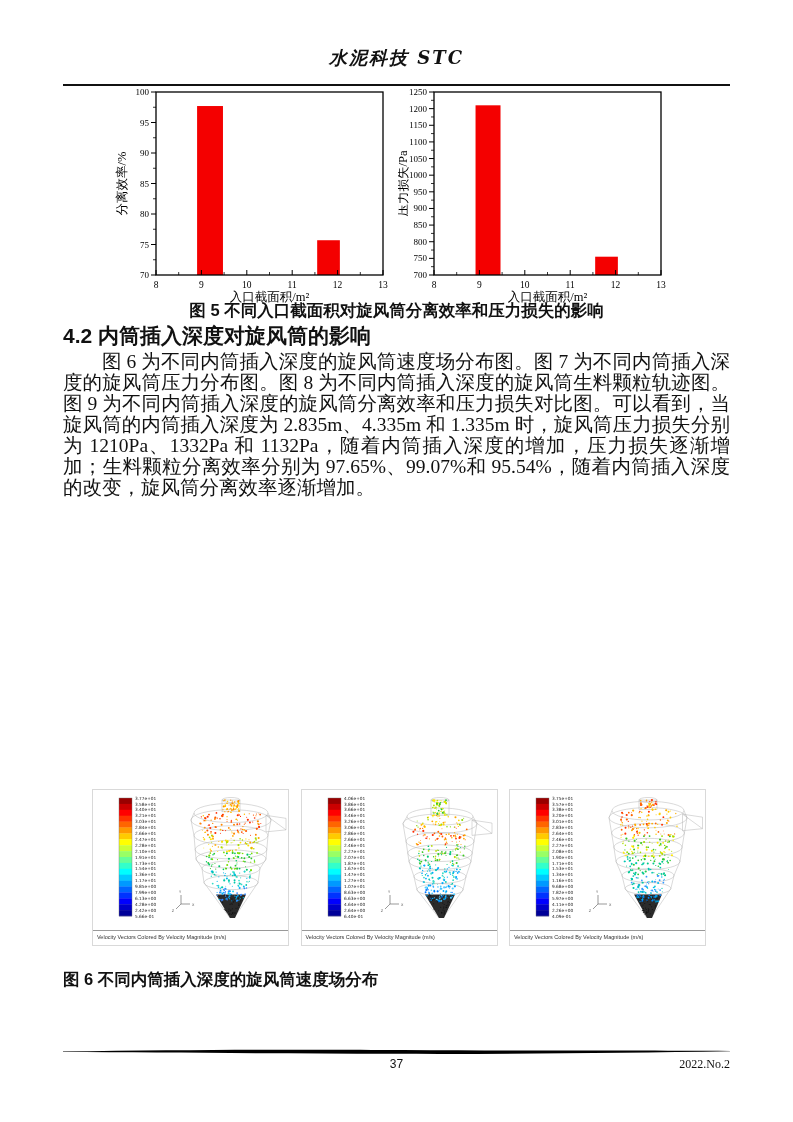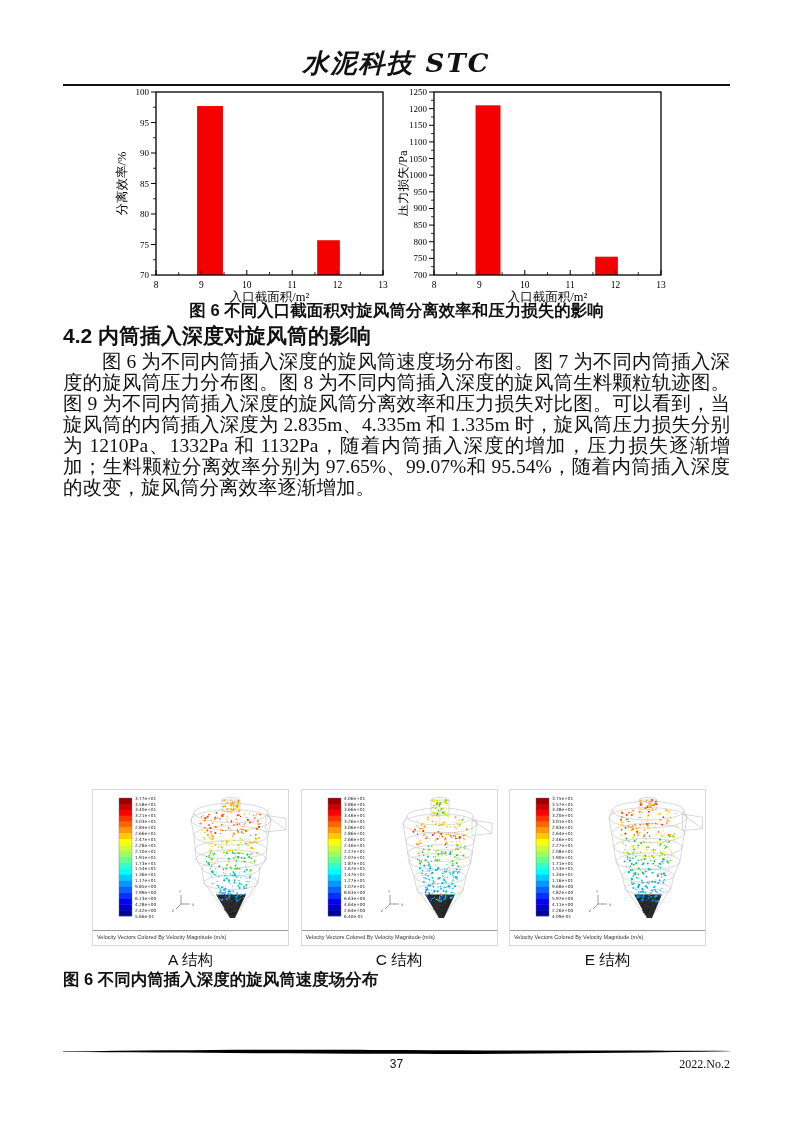--- a/index.html
+++ b/index.html
@@ -1,19 +1,19 @@
 <!DOCTYPE html>
 <html><head>
 <meta charset="utf-8">
 <style>
   html,body{margin:0;padding:0;background:#ffffff;}
   .page{position:relative;width:793px;height:1122px;background:#fff;overflow:hidden;
         font-family:"Liberation Serif","DejaVu Serif",serif;color:#111;}
   .header-title{position:absolute;top:46px;left:0;width:793px;text-align:center;
-    font-family:"DejaVu Serif",serif;font-style:italic;font-weight:bold;font-size:26px;letter-spacing:2px;}
+    font-family:"DejaVu Serif",serif;font-style:italic;font-weight:bold;font-size:18px;letter-spacing:2px;}
   .header-rule{position:absolute;top:84px;left:63px;width:667px;height:2px;background:#111;}
   .chart{position:absolute;top:88px;}
   .chart text{font-family:"Liberation Serif","DejaVu Serif",serif;}
   #chart0{left:112px;} #chart1{left:398px;}
   .fig5-caption{position:absolute;top:300px;left:63px;width:667px;text-align:center;
     font-family:"Liberation Sans","DejaVu Sans",sans-serif;font-weight:bold;font-size:16.5px;}
   .section-heading{position:absolute;top:322px;left:63px;width:667px;
     font-family:"Liberation Sans","DejaVu Sans",sans-serif;font-weight:bold;font-size:21px;}
   .body-text{position:absolute;top:351px;left:63px;width:667px;font-size:19.5px;
     line-height:21px;text-align:justify;}
@@ -139,21 +139,21 @@
       <text x="263" y="200" font-size="9.5" text-anchor="middle" fill="#000">13</text>
       <line x1="58.7" y1="187" x2="58.7" y2="184" stroke="#000" stroke-width="0.8"></line>
       <line x1="104.1" y1="187" x2="104.1" y2="184" stroke="#000" stroke-width="0.8"></line>
       <line x1="149.5" y1="187" x2="149.5" y2="184" stroke="#000" stroke-width="0.8"></line>
       <line x1="194.89999999999998" y1="187" x2="194.89999999999998" y2="184" stroke="#000" stroke-width="0.8"></line>
       <line x1="240.3" y1="187" x2="240.3" y2="184" stroke="#000" stroke-width="0.8"></line>
       <text x="149.5" y="213" font-size="12.5" text-anchor="middle" fill="#000">入口截面积/m²</text>
       <text x="9" y="95.5" font-size="12.5" text-anchor="middle" fill="#000" transform="rotate(-90 9 95.5)">压力损失/Pa</text>
     </svg>
 
-  <div class="fig5-caption">图 6 不同入口截面积对旋风筒分离效率和压力损失的影响</div>
+  <div class="fig5-caption">图 5 不同入口截面积对旋风筒分离效率和压力损失的影响</div>
   <div class="section-heading">4.2 内筒插入深度对旋风筒的影响</div>
 
   <div class="body-text">
     <p>图 6 为不同内筒插入深度的旋风筒速度场分布图。图 7 为不同内筒插入深度的旋风筒压力分布图。图 8 为不同内筒插入深度的旋风筒生料颗粒轨迹图。图 9 为不同内筒插入深度的旋风筒分离效率和压力损失对比图。可以看到，当旋风筒的内筒插入深度为 2.835m、4.335m 和 1.335m 时，旋风筒压力损失分别为 1210Pa、1332Pa 和 1132Pa，随着内筒插入深度的增加，压力损失逐渐增加；生料颗粒分离效率分别为 97.65%、99.07%和 95.54%，随着内筒插入深度的改变，旋风筒分离效率逐渐增加。</p>
   </div>
 
   <div class="figure6">
     <div class="panel">
       <svg width="195" height="140">
           <rect x="26" y="8" width="13" height="6.2" fill="rgb(153,0,0)"></rect>
@@ -1733,25 +1733,20 @@
             <line x1="88" y1="114" x2="83" y2="119"></line>
           </g>
           <text x="87" y="103" font-size="3.5" text-anchor="middle" fill="#555" font-family="&quot;DejaVu Sans&quot;,sans-serif">Y</text>
           <text x="99" y="115.5" font-size="3.5" text-anchor="start" fill="#555" font-family="&quot;DejaVu Sans&quot;,sans-serif">X</text>
           <text x="80" y="122" font-size="3.5" text-anchor="middle" fill="#555" font-family="&quot;DejaVu Sans&quot;,sans-serif">Z</text>
         </svg>
       <div class="panel-caption">Velocity Vectors Colored By Velocity Magnitude (m/s)</div>
     </div>
   </div>
 
-  <div class="panel-labels">
-    <span>A 结构</span>
-    <span>C 结构</span>
-    <span>E 结构</span>
-  </div>
 
   <div class="fig6-caption">图 6 不同内筒插入深度的旋风筒速度场分布</div>
 
   <svg class="footer-rule" width="667" height="8">
     <path d="M0,3.5 C150,1.5 260,1.3 340,2.0 C470,2.9 580,2.1 667,2.9 L667,3.3 C560,5.0 450,6.2 330,5.8 C210,5.4 100,4.6 0,4.1 Z" fill="#000"></path>
   </svg>
   <div class="footer-page">37</div>
   <div class="footer-issue">2022.No.2</div>
 
 </div>

